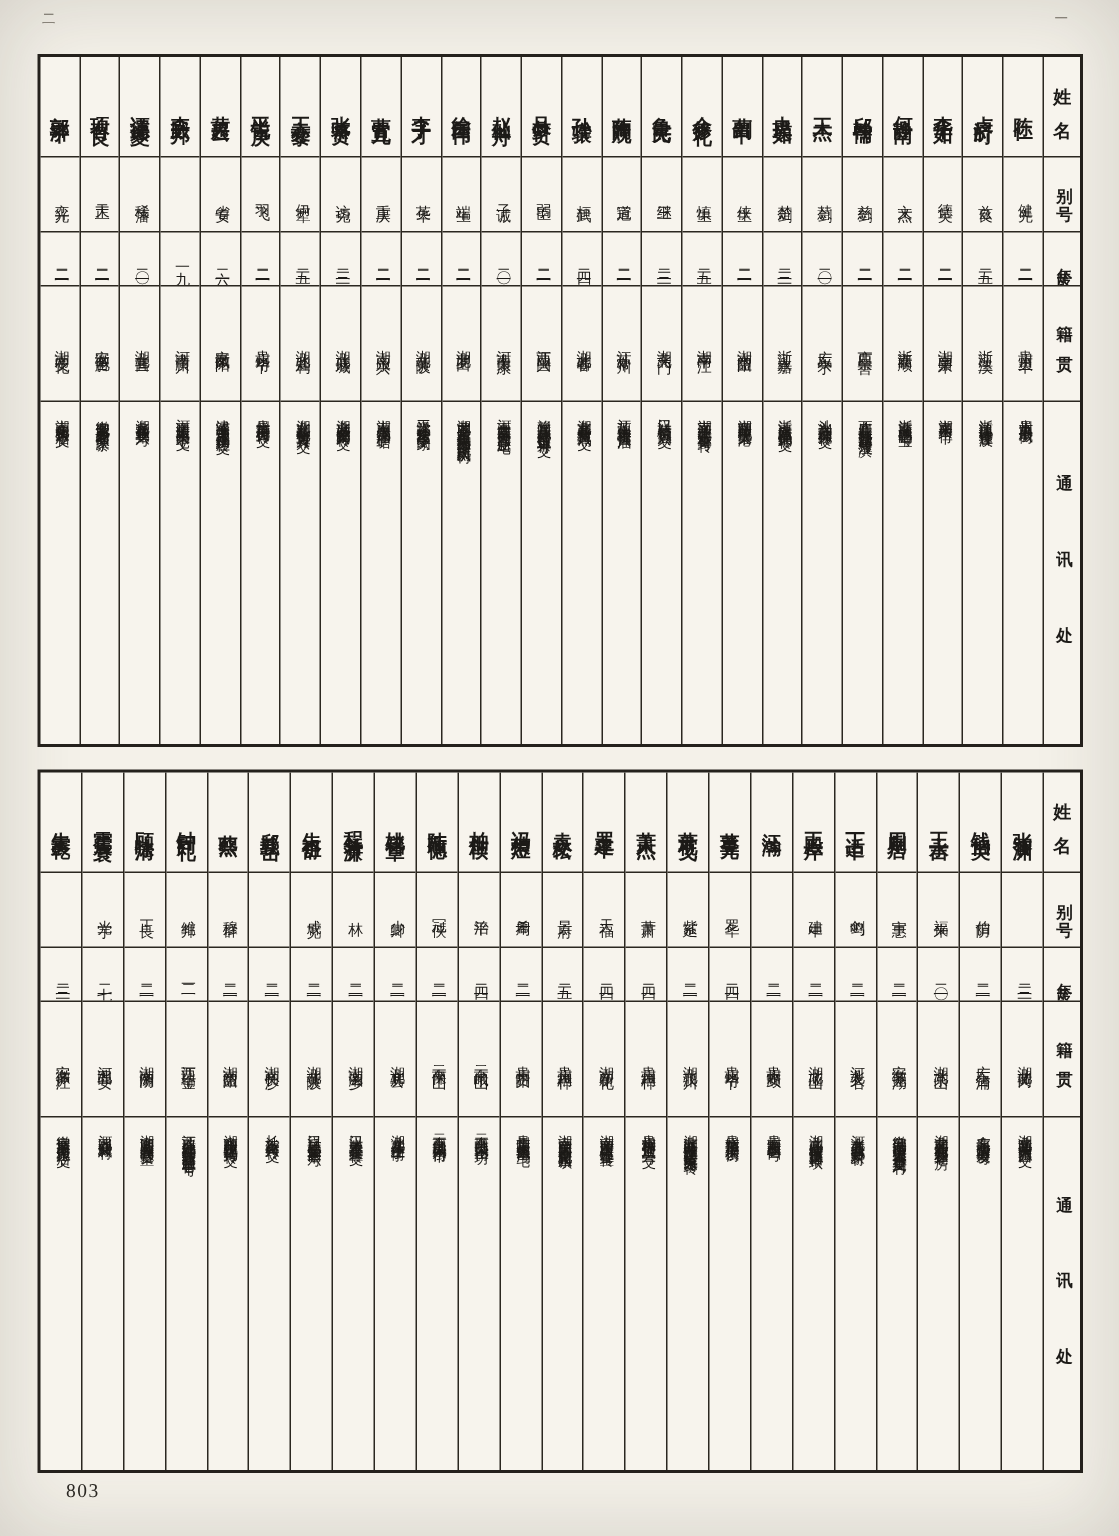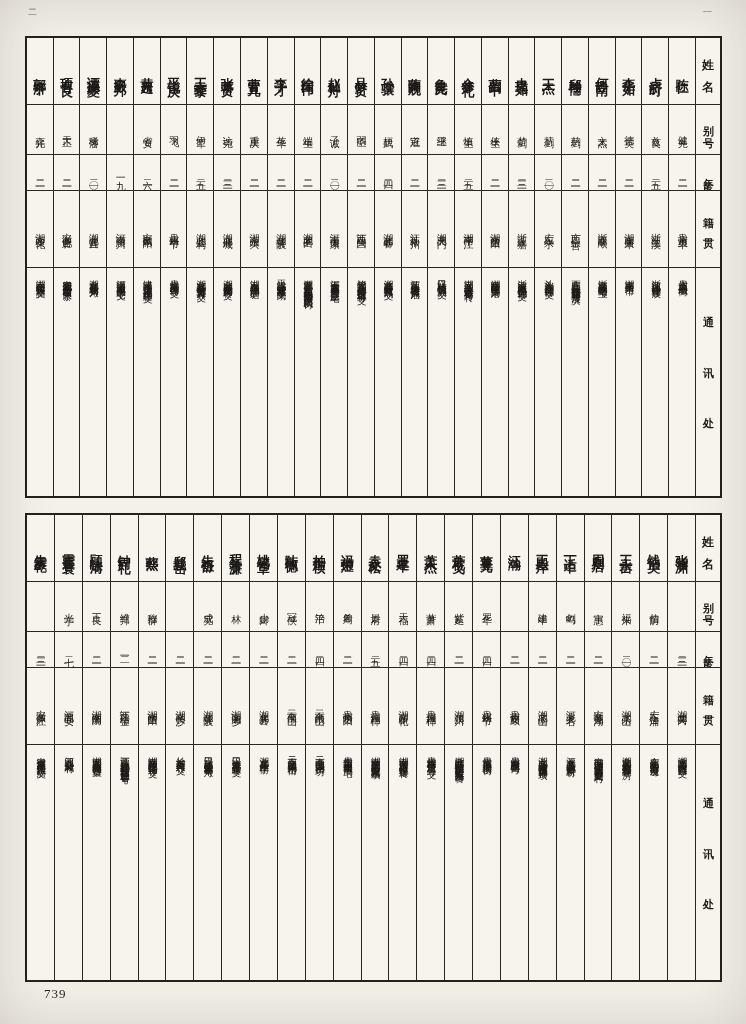--- a/index.html
+++ b/index.html
@@ -941,14 +941,14 @@
         </div>
         <div class="cell native">
           <span class="v">安徽庐江</span>
         </div>
         <div class="cell addr">
           <span class="v">安徽庐江罗昌河朱聚源店交</span>
         </div>
       </div>
     </div>
 
-  <div class="page-number">739</div>
+  <div class="page-number">803</div>
 </div>
 
 </body></html>

